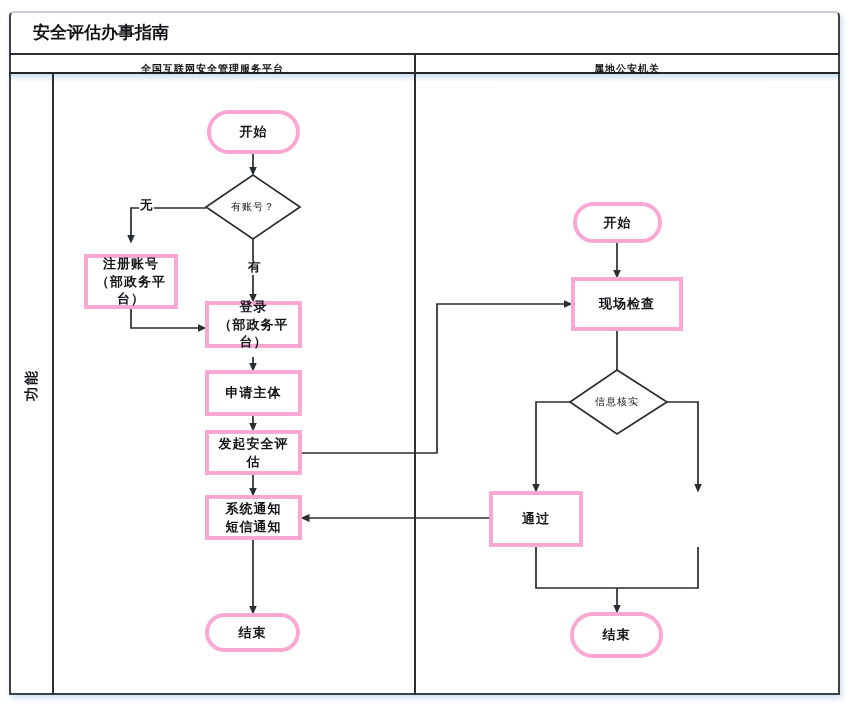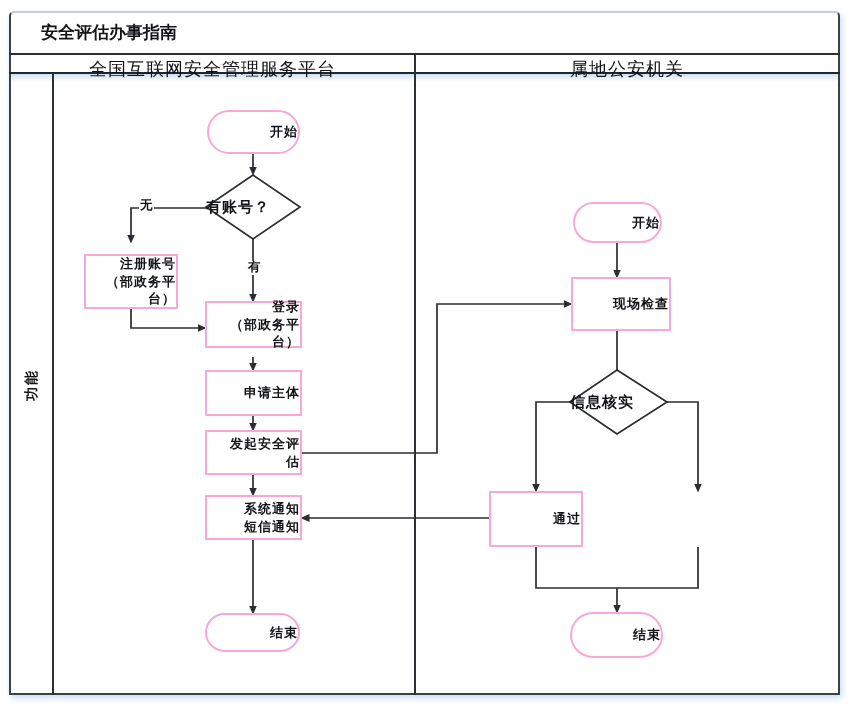--- a/index.html
+++ b/index.html
@@ -9,64 +9,64 @@
   }
   
   .card{
     position:absolute;left:9px;top:11px;width:831px;height:684px;box-sizing:border-box;
     background:#fff;border:2px solid #3d4045;border-top:2px solid #c9cdd3;
     border-radius:5px 5px 0 0;
     box-shadow:2px 3px 6px rgba(160,190,225,.55);
   }
   .title-row{
     position:absolute;left:9px;top:11px;width:831px;height:42px;box-sizing:border-box;
-    display:flex;align-items:center;padding-left:24px;font-size:17px;font-weight:bold;margin-left:8px;
+    display:flex;align-items:center;padding-left:24px;font-size:17px;font-weight:bold;
   }
   .grid{position:absolute;background:#2c2f33;}
   #g-header-top{left:9px;top:53px;width:831px;height:2px;}
   #g-header-bottom{left:9px;top:72px;width:831px;height:2px;background:#232629;}
   #g-lane-divider{left:414px;top:53px;width:2px;height:642px;}
   #g-sidebar-divider{left:52px;top:74px;width:2px;height:621px;}
   #band-blue{
     position:absolute;left:11px;top:74px;width:827px;height:8px;
     background:linear-gradient(#cfe0f3,rgba(255,255,255,0));
   }
   .lane-header{
     position:absolute;top:54px;height:30px;display:flex;align-items:center;justify-content:center;
-    font-size:18px;font-weight:normal;letter-spacing:1px;
+    font-size:10px;font-weight:bold;letter-spacing:1px;
   }
   #lh-left{left:11px;width:403px;}
   #lh-right{left:416px;width:422px;text-align:right;}
   .sidebar-cell{
     position:absolute;left:11px;top:74px;width:41px;height:621px;
     display:flex;align-items:center;justify-content:center;
   }
   .sidebar-cell span{
     transform:rotate(-90deg);font-size:14px;font-weight:bold;letter-spacing:2px;white-space:nowrap;
   }
   
   .node{
-    position:absolute;box-sizing:border-box;background:#fff;border:2px solid #f9a8d4;
-    display:flex;flex-direction:column;align-items:flex-end;justify-content:center;
+    position:absolute;box-sizing:border-box;background:#fff;border:4px solid #f9a8d4;
+    display:flex;flex-direction:column;align-items:center;justify-content:center;
     font-size:13px;font-weight:bold;line-height:1.35;text-align:center;letter-spacing:1px;
   }
   .node span{display:block;}
   .diamond-label{
-    position:absolute;display:flex;align-items:center;justify-content:flex-start;
-    font-size:15px;font-weight:bold;letter-spacing:1px;background:transparent;border:none;
+    position:absolute;display:flex;align-items:center;justify-content:center;
+    font-size:10px;font-weight:normal;letter-spacing:1px;background:transparent;border:none;
   }
   #n-start1{left:207px;top:110px;width:93px;height:44px;border-radius:22px;}
   #n-register{left:84px;top:242px;width:94px;height:55px;margin-top:12px;}
   #n-login{left:205px;top:301px;width:97px;height:47px;}
   #n-apply{left:205px;top:370px;width:97px;height:46px;}
   #n-initiate{left:205px;top:430px;width:97px;height:45px;}
   #n-notify{left:205px;top:495px;width:97px;height:45px;}
   #n-end1{left:205px;top:613px;width:95px;height:39px;border-radius:20px;}
   #n-start2{left:573px;top:202px;width:89px;height:41px;border-radius:21px;}
-  #n-inspect{left:571px;top:277px;width:100px;height:54px;}
+  #n-inspect{left:571px;top:277px;width:112px;height:54px;}
   #n-pass{left:489px;top:491px;width:94px;height:56px;}
   #n-fail{left:650px;top:491px;width:95px;height:56px;}
   #n-end2{left:570px;top:612px;width:93px;height:46px;border-radius:23px;}
   #d-hasacct{left:206px;top:175px;width:94px;height:64px;}
   #d-verify{left:570px;top:370px;width:94px;height:64px;}
   .edges{position:absolute;left:0;top:0;pointer-events:none;}
   .edge-label{
     position:absolute;background:#fff;font-size:12.5px;font-weight:bold;padding:0 1px;line-height:1.1;
   }
   #el-no{left:139px;top:199px;}

